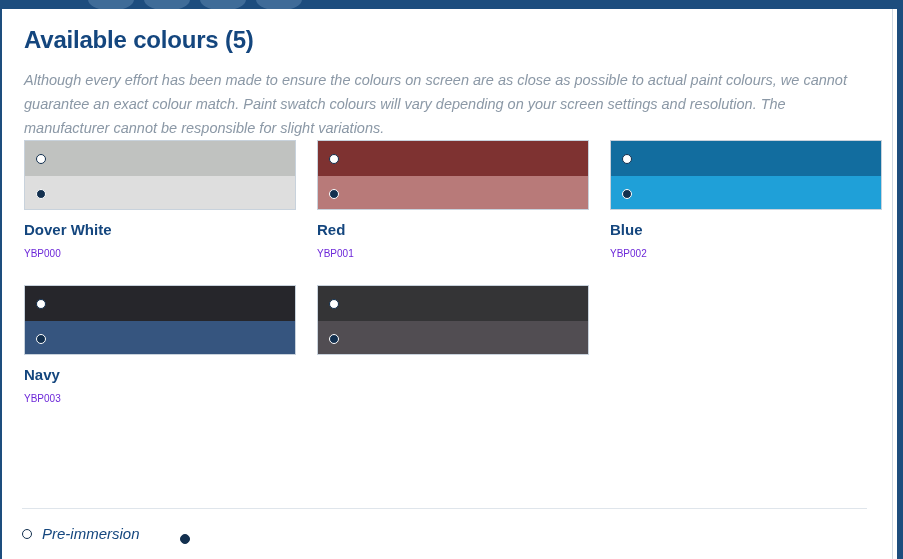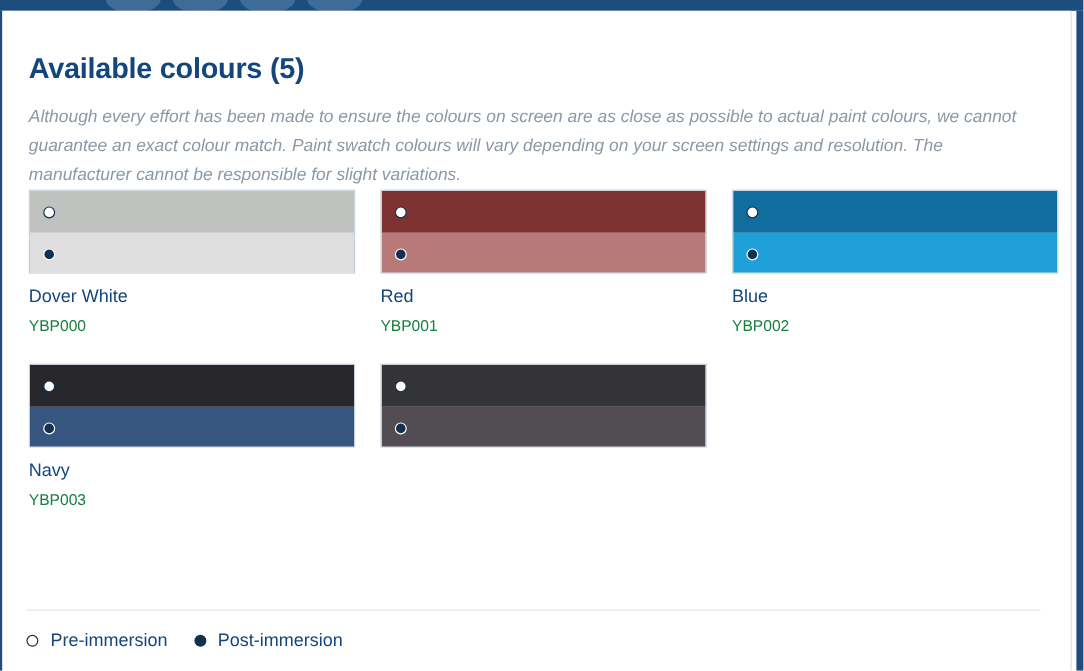--- a/index.html
+++ b/index.html
@@ -71,21 +71,21 @@
   }
 
   
   .card {
     position: absolute;
     top: 9px;
     left: 2px;
     width: 890px;
     height: 550px;
     background: #ffffff;
-    padding: 34px 22px 0 22px;
+    padding: 16px 22px 0 22px;
   }
 
   .page-title {
     font-size: 24px;
     font-weight: bold;
     color: #14467e;
     letter-spacing: -0.2px;
     line-height: 30px;
     margin-bottom: 13px;
   }
@@ -131,47 +131,48 @@
     height: 10px;
     border-radius: 50%;
     box-sizing: border-box;
   }
   .marker.pre  { background: #ffffff; border: 1px solid #13304f; }
   .marker.post { background: #13304f; border: 1.5px solid #ffffff; }
 
   .swatch-name {
     margin-top: 11px;
     font-size: 15px;
-    font-weight: normal;
+    font-weight: bold;
     color: #14467e;
     line-height: 18px;
   }
   .swatch-code {
     margin-top: 6px;
-    font-size: 13px;
-    color: #15803d;
+    font-size: 10px;
+    color: #6d28d9;
     line-height: 18px;
   }
 
   
   .legend-rule {
     position: absolute;
     left: 22px;
     top: 508px;
     width: 845px;
     height: 1px;
     background: #dfe5eb;
   }
   .legend {
     position: absolute;
     left: 22px;
     top: 524px;
     display: flex;
     align-items: flex-end;
-    gap: 22px;
+    gap: 40px;
+    font-style: italic;
   }
   .legend-item {
     display: flex;
     align-items: center;
     gap: 10px;
     font-size: 15px;
     color: #14467e;
     line-height: 20px;
   }
   .legend-dot {
@@ -278,17 +279,16 @@
 
   <div class="legend-rule"></div>
 
   <div class="legend">
     <div class="legend-item">
       <span class="legend-dot pre"></span>
       <span>Pre-immersion</span>
     </div>
     <div class="legend-item">
       <span class="legend-dot post"></span>
-      <span>Post-immersion</span>
     </div>
   </div>
 
 </div>
 
 </body></html>

